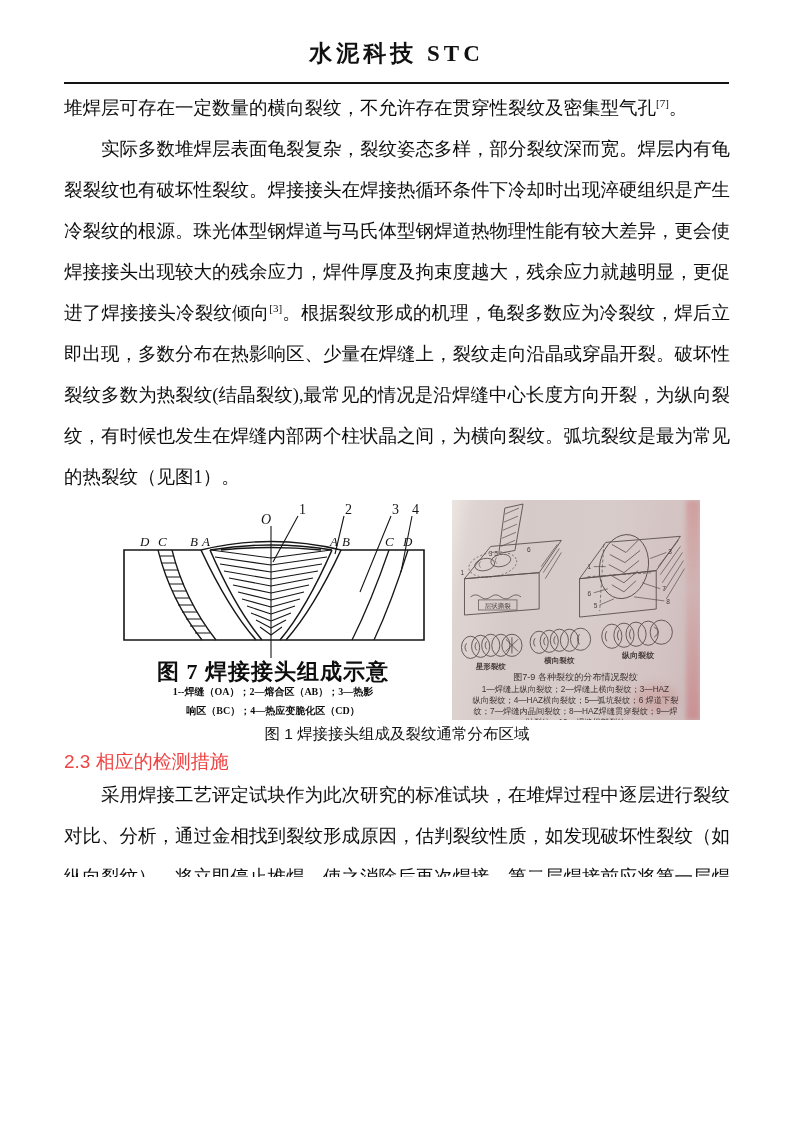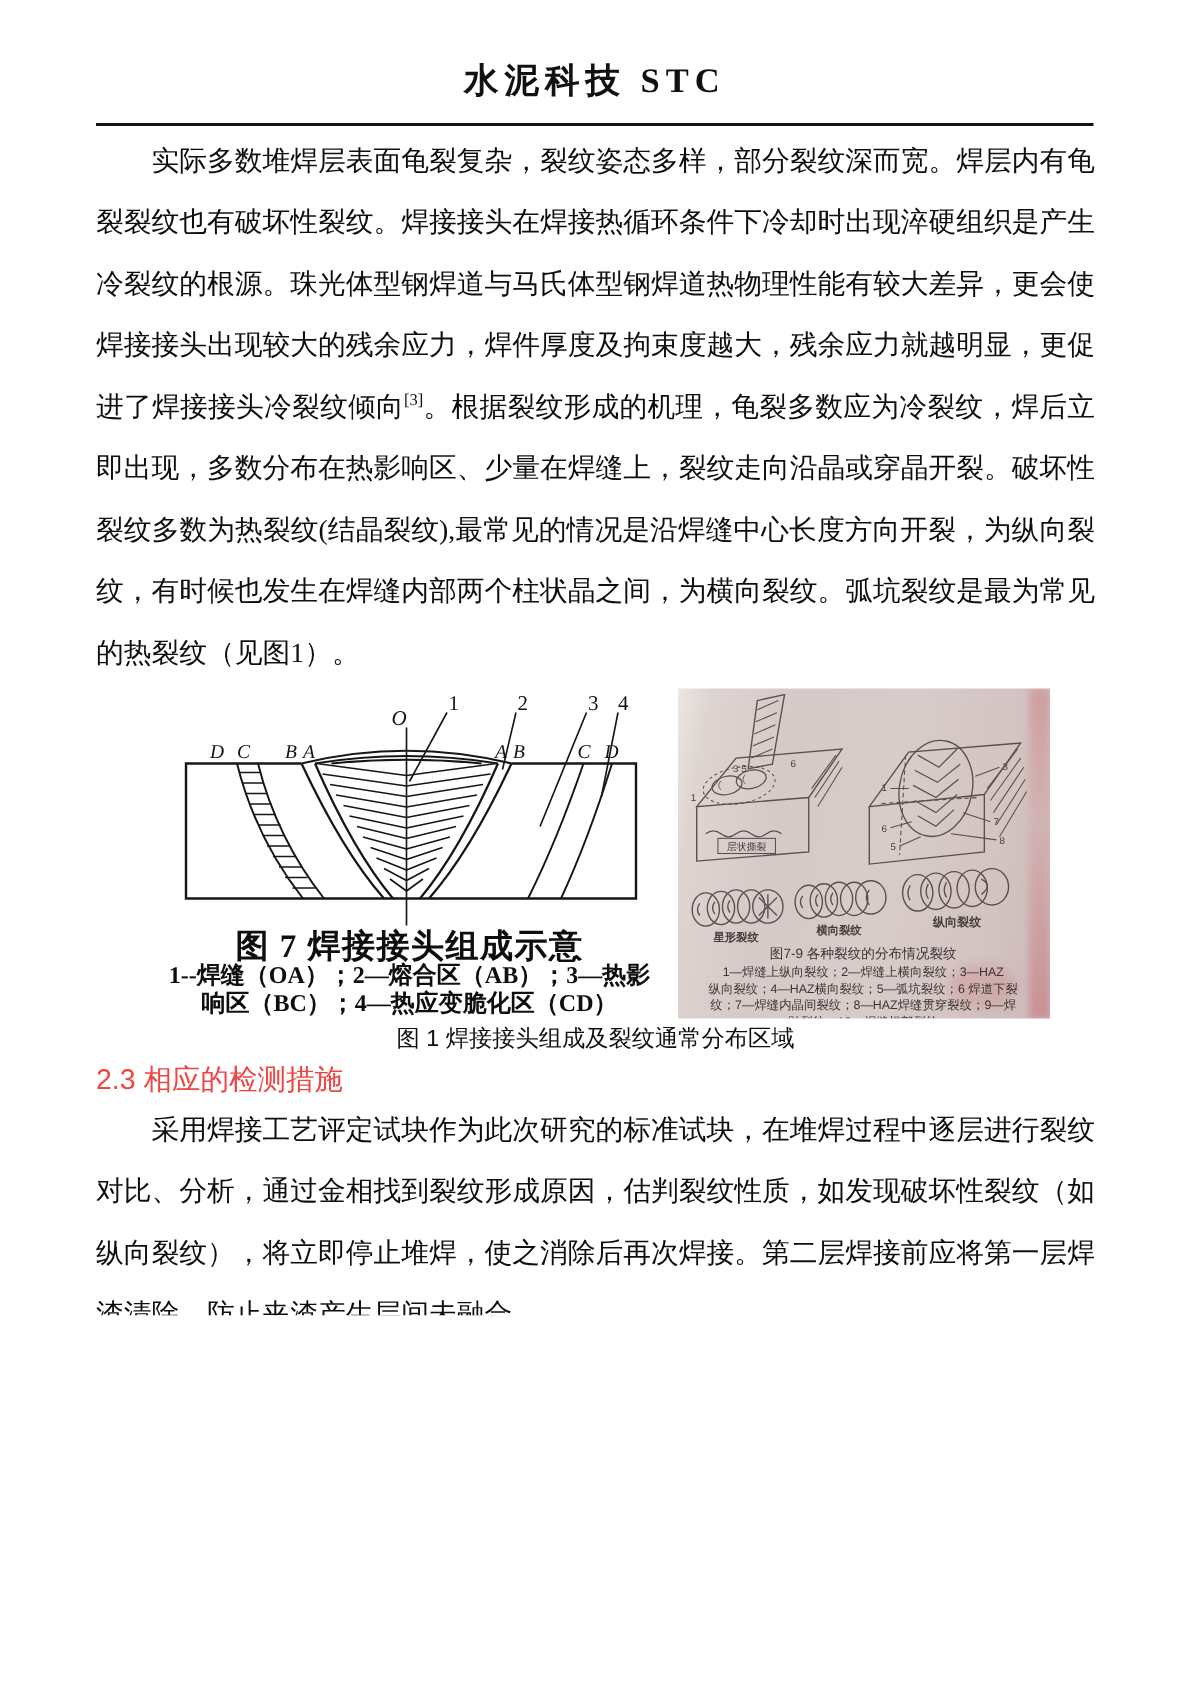--- a/index.html
+++ b/index.html
@@ -49,21 +49,21 @@
     display:flex;justify-content:space-between;
     padding-left:40px;padding-right:30px;
   }
   .fig-left{width:338px;}
   .fig-left svg{display:block;}
   .fig7-title{
     text-align:center;font-size:22px;font-weight:700;line-height:21px;
     font-family:"Liberation Serif",serif;letter-spacing:1px;margin-top:1px;
   }
   .fig7-legend{
-    text-align:center;font-size:16px;font-weight:700;line-height:19px;
+    text-align:center;font-size:10px;font-weight:700;line-height:19px;
     font-family:"Liberation Serif",serif;
   }
   
   .photo{
     position:relative;width:248px;height:220px;
     background:linear-gradient(100deg,#ece6e2 0%,#ded4d1 8%,#d6cac8 28%,#d8cccA 55%,#d3c3c2 82%,#ccb8b9 100%);
     overflow:hidden;
   }
   .photo svg{position:absolute;left:0;top:0;}
   .red-streak{
@@ -103,20 +103,21 @@
 
 <div class="page">
 
   <div class="header">
     <div class="journal-title">水泥科技 STC</div>
     <div class="header-rule"></div>
   </div>
 
   <div class="content">
 
+    <p class="body-text"><span>堆焊层可存在一定数量的横向裂纹，不允许存在贯穿性裂纹及密集型气孔</span><sup class="cite">[7]</sup><span>。</span></p>
 
     <p class="body-text indent"><span>实际多数堆焊层表面龟裂复杂，裂纹姿态多样，部分裂纹深而宽。焊层内有龟裂裂纹也有破坏性裂纹。焊接接头在焊接热循环条件下冷却时出现淬硬组织是产生冷裂纹的根源。珠光体型钢焊道与马氏体型钢焊道热物理性能有较大差异，更会使焊接接头出现较大的残余应力，焊件厚度及拘束度越大，残余应力就越明显，更促进了焊接接头冷裂纹倾向</span><sup class="cite">[3]</sup><span>。根据裂纹形成的机理，龟裂多数应为冷裂纹，焊后立即出现，多数分布在热影响区、少量在焊缝上，裂纹走向沿晶或穿晶开裂。破坏性裂纹多数为热裂纹(结晶裂纹),最常见的情况是沿焊缝中心长度方向开裂，为纵向裂纹，有时候也发生在焊缝内部两个柱状晶之间，为横向裂纹。弧坑裂纹是最为常见的热裂纹（见图1）。</span></p>
 
     <div class="figure-row">
 
       <div class="fig-left">
         <svg width="334" height="160" viewBox="0 0 330 160">
 
           <path class="diagram-stroke" stroke-width="1.6" d="M95,50 L18,50 L18,140 L318,140 L318,50 L235,50"></path>
 

